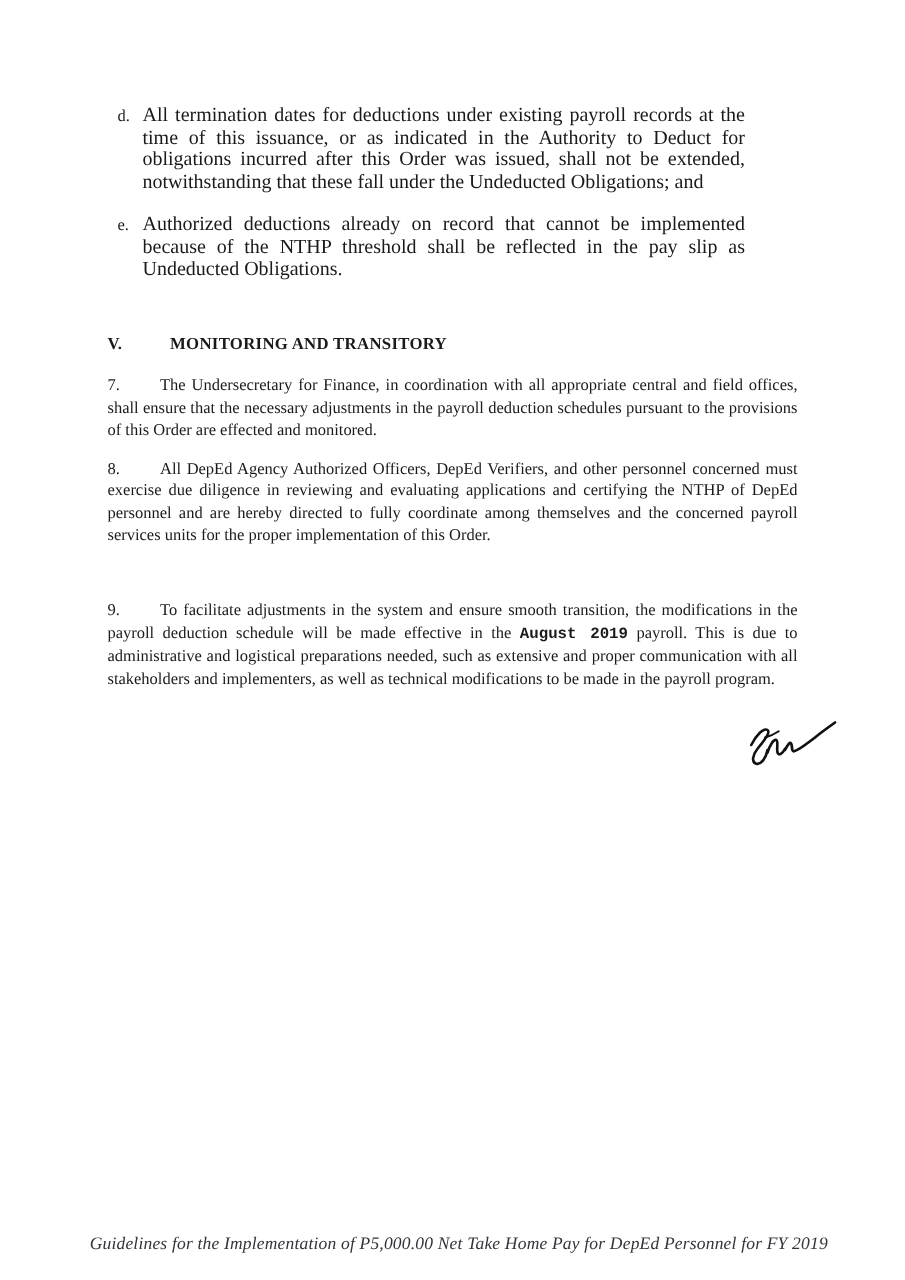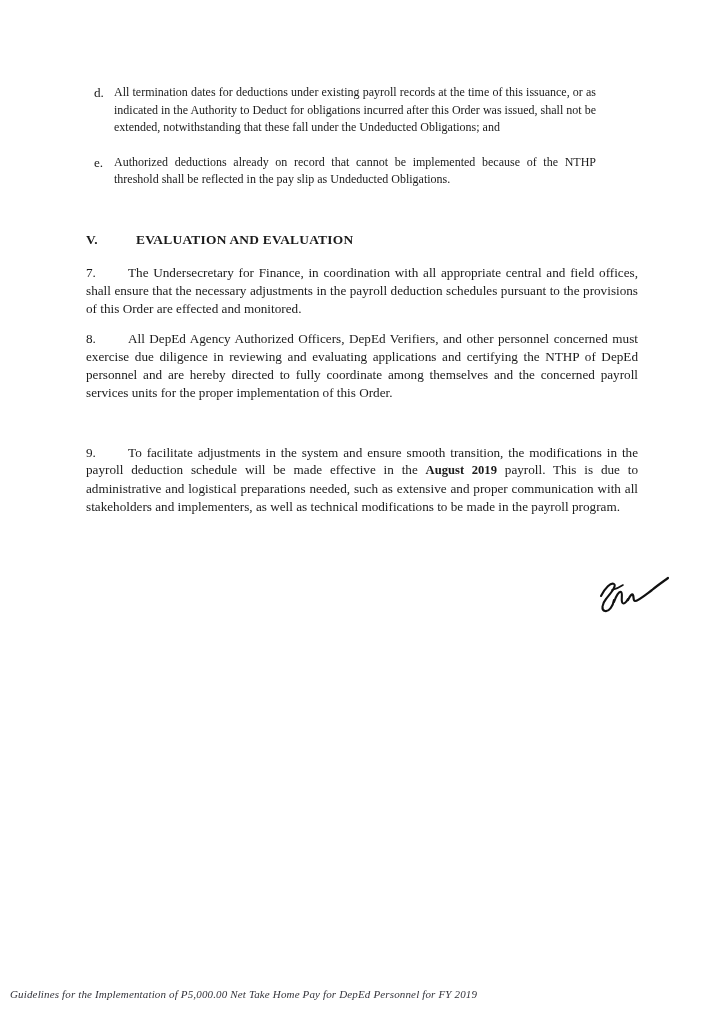--- a/index.html
+++ b/index.html
@@ -36,21 +36,21 @@
     width: 28px;
     flex: 0 0 28px;
     font-size: 13.2px;
     line-height: 17.6px;
     text-align: left;
     padding-left: 8px;
     box-sizing: border-box;
   }
   .letter-body {
     flex: 1 1 auto;
-    font-size: 12px;
+    font-size: 16px;
     line-height: 17.6px;
     text-align: justify;
     text-justify: inter-word;
   }
 
   
   .section-heading {
     display: flex;
     font-weight: bold;
     font-size: 13.4px;
@@ -72,21 +72,21 @@
     text-align: justify;
     text-justify: inter-word;
     margin: 0;
     width: 552px;
   }
   .par-num {
     display: inline-block;
     width: 42px;
   }
   .bold-inline {
-    font-family: Liberation Serif, serif;
+    font-family: Liberation Mono, monospace;
     font-weight: bold;
     font-size: 12.6px;
   }
 
   
   .gap-before-sec-v  { height: 26px; }
   .gap-after-sec-v   { height: 16px; }
   .gap-par7-par8     { height: 13px; }
   .gap-before-sec-vi { height: 26px; }
   .gap-after-sec-vi  { height: 16px; }
@@ -99,22 +99,23 @@
     width: 80px;
     height: 44px;
   }
 
   
   .footer {
     position: absolute;
     left: 0;
     top: 988px;
     width: 724px;
+    text-align: center;
     font-style: italic;
-    font-size: 11px;
+    font-size: 14px;
     color: #33333a;
     letter-spacing: 0.15px;
   }
   .footer-inner {
     display: inline-block;
     padding-left: 10px;
   }
 </style>
 </head>
 <body>
@@ -131,21 +132,21 @@
       <div class="letter-item">
         <div class="letter-marker">e.</div>
         <div class="letter-body">Authorized deductions already on record that cannot be implemented because of the NTHP threshold shall be reflected in the pay slip as Undeducted Obligations.</div>
       </div>
     </div>
 
     <div class="gap-before-sec-v"></div>
 
     <div class="section-heading">
       <span class="section-numeral">V.</span>
-      <span class="section-title">EVALUATION AND EVALUATION</span>
+      <span class="section-title">MONITORING AND TRANSITORY</span>
     </div>
 
     <div class="gap-after-sec-v"></div>
 
     <p class="body-par"><span class="par-num">7.</span><span>The Undersecretary for Finance, in coordination with all appropriate central and field offices, shall ensure that the necessary adjustments in the payroll deduction schedules pursuant to the provisions of this Order are effected and monitored.</span></p>
 
     <div class="gap-par7-par8"></div>
 
     <p class="body-par"><span class="par-num">8.</span><span>All DepEd Agency Authorized Officers, DepEd Verifiers, and other personnel concerned must exercise due diligence in reviewing and evaluating applications and certifying the NTHP of DepEd personnel and are hereby directed to fully coordinate among themselves and the concerned payroll services units for the proper implementation of this Order.</span></p>
 

